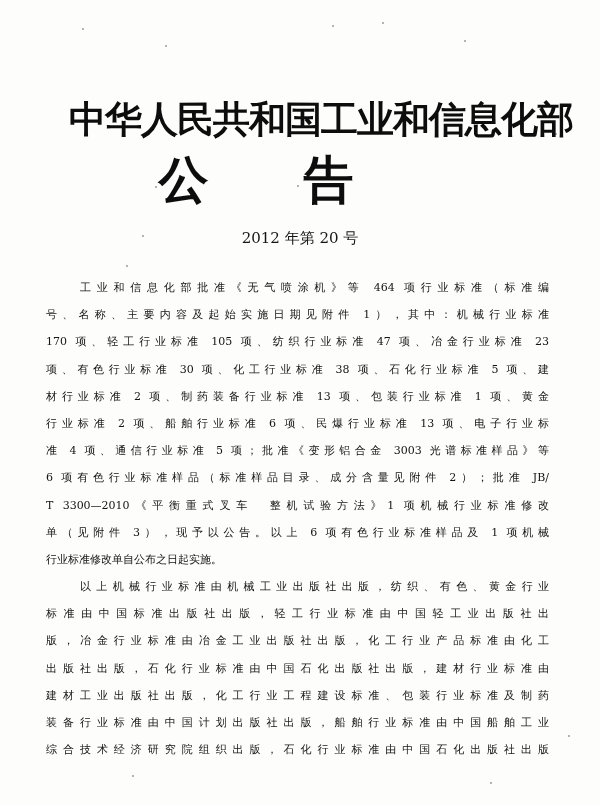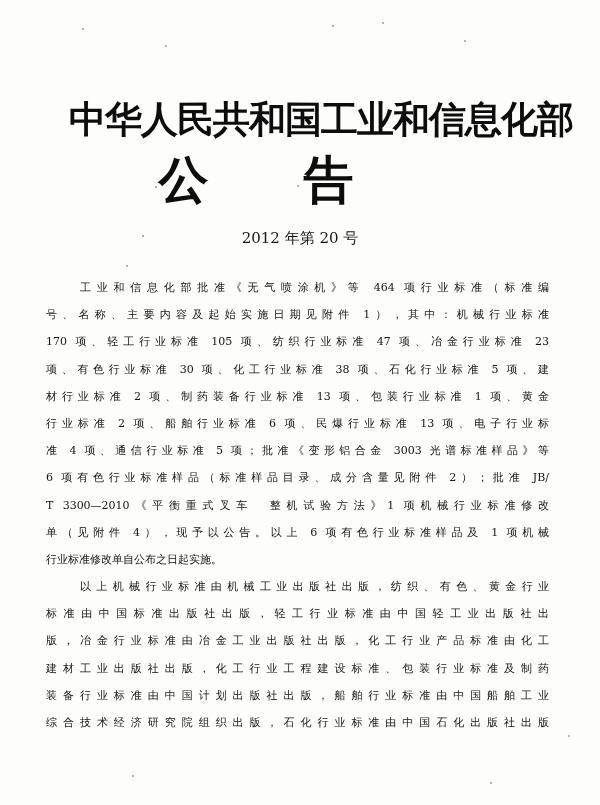--- a/index.html
+++ b/index.html
@@ -71,25 +71,26 @@
     <div>
       <div class="line indent">工业和信息化部批准《无气喷涂机》等 464 项行业标准（标准编</div>
       <div class="line">号、名称、主要内容及起始实施日期见附件 1），其中：机械行业标准</div>
       <div class="line">170 项、轻工行业标准 105 项、纺织行业标准 47 项、冶金行业标准 23</div>
       <div class="line">项、有色行业标准 30 项、化工行业标准 38 项、石化行业标准 5 项、建</div>
       <div class="line">材行业标准 2 项、制药装备行业标准 13 项、包装行业标准 1 项、黄金</div>
       <div class="line">行业标准 2 项、船舶行业标准 6 项、民爆行业标准 13 项、电子行业标</div>
       <div class="line">准 4 项、通信行业标准 5 项；批准《变形铝合金 3003 光谱标准样品》等</div>
       <div class="line">6 项有色行业标准样品（标准样品目录、成分含量见附件 2）；批准 JB/</div>
       <div class="line">T 3300—2010《平衡重式叉车　整机试验方法》1 项机械行业标准修改</div>
-      <div class="line">单（见附件 4），现予以公告。以上 6 项有色行业标准样品及 1 项机械</div>
+      <div class="line">单（见附件 3），现予以公告。以上 6 项有色行业标准样品及 1 项机械</div>
       <div class="line last">行业标准修改单自公布之日起实施。</div>
     </div>
     <div>
       <div class="line indent">以上机械行业标准由机械工业出版社出版，纺织、有色、黄金行业</div>
       <div class="line">标准由中国标准出版社出版，轻工行业标准由中国轻工业出版社出</div>
       <div class="line">版，冶金行业标准由冶金工业出版社出版，化工行业产品标准由化工</div>
+      <div class="line">出版社出版，石化行业标准由中国石化出版社出版，建材行业标准由</div>
       <div class="line">建材工业出版社出版，化工行业工程建设标准、包装行业标准及制药</div>
       <div class="line">装备行业标准由中国计划出版社出版，船舶行业标准由中国船舶工业</div>
       <div class="line">综合技术经济研究院组织出版，石化行业标准由中国石化出版社出版</div>
     </div>
   </div>
 </div>
 
 </body></html>

